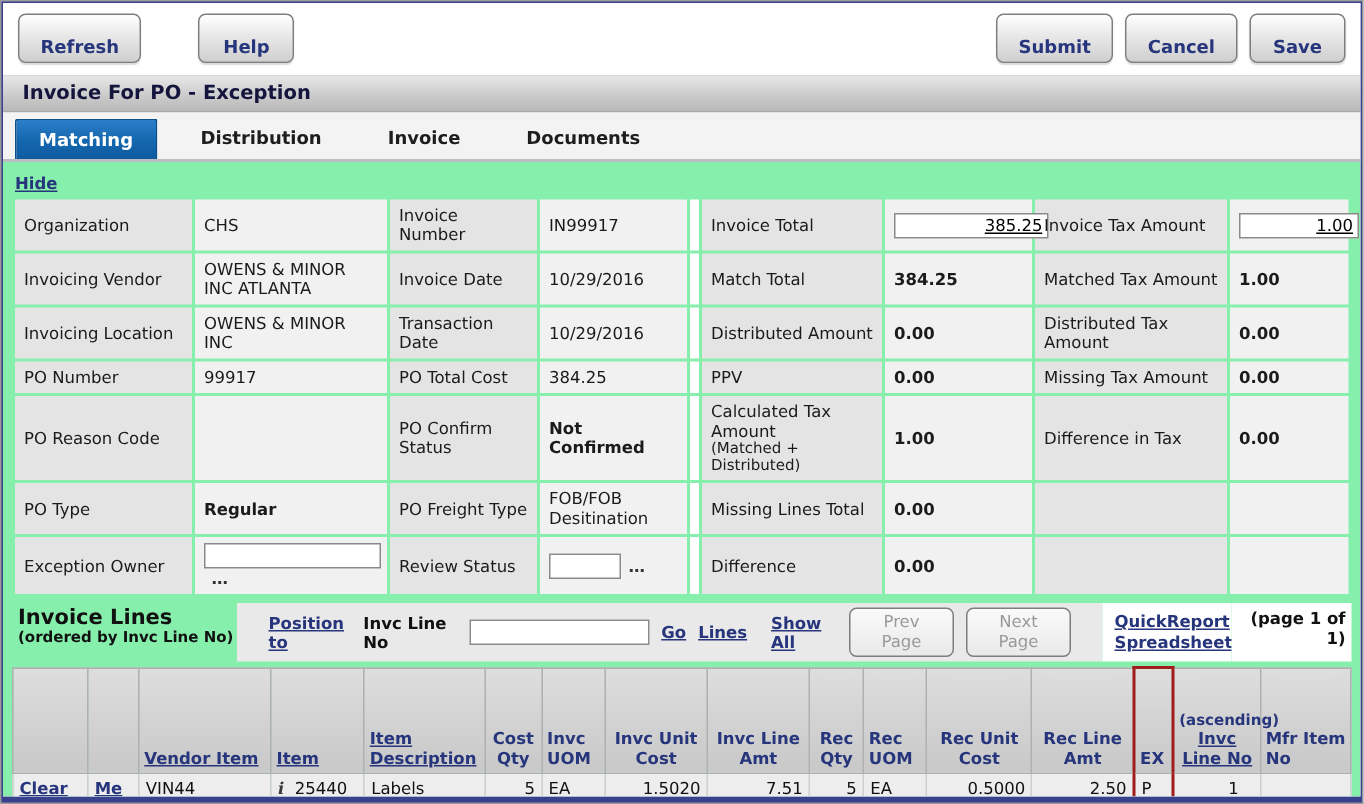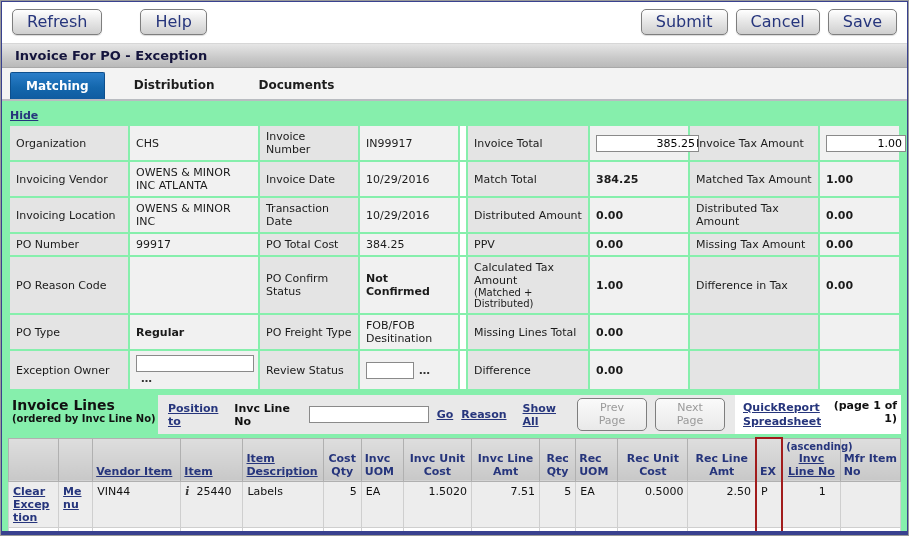--- a/index.html
+++ b/index.html
@@ -8,21 +8,21 @@
     width:909px; height:536px; overflow:hidden;
     border:2px solid #39418f; border-bottom-width:5px;
     outline:1px solid #9a9a9a; outline-offset:-1px;
     display:flex; flex-direction:column; background:#fff;
   }
   
   .toolbar { display:flex; justify-content:space-between; align-items:center; padding:7px 10px 8px 10px; background:#fff; }
   .toolbar-left { display:flex; gap:38px; }
   .toolbar-right { display:flex; gap:8px; }
   .btn {
-    min-width:64px; padding:2px 14px 3px; font-size:16px; font-weight:normal; color:#26357c;
+    min-width:64px; padding:14px 14px 3px; font-size:12px; font-weight:bold; color:#26357c;
     font-family:"DejaVu Sans","Liberation Sans",sans-serif;
     border:1px solid #7e7e7e; border-radius:5px;
     background:linear-gradient(#ffffff,#e8e8e8 45%,#cfcfcf);
     box-shadow:0 1px 1px rgba(0,0,0,.15); cursor:pointer;
   }
   .btn.disabled { color:#9a9a9a; font-weight:normal; background:linear-gradient(#fafafa,#e9e9e9); box-shadow:none; cursor:default; }
   
   .title-bar {
     height:25px; line-height:24px; padding-left:13px;
     background:linear-gradient(#e6e6e6,#c9c9c9 60%,#b9b9b9);
@@ -41,48 +41,48 @@
   a, .linklike { color:#26357c; font-weight:bold; text-decoration:underline; cursor:pointer; }
   .hide-link { display:inline-block; font-size:11px; margin:1px 0 2px 2px; }
   
   table.form-table { border-collapse:separate; border-spacing:2px; width:100%; table-layout:fixed; }
   .form-table td { font-size:11px; padding:4px 6px; vertical-align:middle; color:#1b1b1b; }
   .form-table td.flabel { background:#e4e4e4; }
   .form-table td.fvalue { background:#f1f1f1;margin-top:44px; }
   .form-table td.spacer { background:#fff; padding:0; }
   .form-table td.bold { font-weight:bold; }
   .fsub { font-size:10px; font-weight:normal; }
-  .form-input { border:1px solid #8a8a8a; background:#fff; height:17px; font-size:11px; padding:1px 3px; font-family:"DejaVu Sans","Liberation Sans",sans-serif; }
+  .form-input { border:1px solid #8a8a8a; background:#fff; height:17px; font-size:11px; padding:1px 3px; font-family:"DejaVu Sans","Liberation Sans",sans-serif;text-decoration:underline; }
   .form-input.num { text-align:right; }
   .form-input.w-lg { width:103px; }
   .form-input.w-md { width:80px; }
   .form-input.w-owner { width:118px; }
   .form-input.w-sm { width:48px; }
   .dots { font-weight:bold; color:#333; margin-left:5px; cursor:pointer; letter-spacing:1px; font-size:11px; }
   
   .lines-header { display:flex; align-items:stretch; margin-top:4px; }
   .lines-title-wrap { width:150px; padding:2px 0 0 4px; }
   .lines-title { font-size:14px; font-weight:bold; color:#111; }
   .lines-subtitle { font-size:10px; font-weight:bold; color:#111; }
-  .lines-controls { flex:1; background:#e9e9e9; display:flex; align-items:center; gap:8px; padding:3px 10px; font-size:11px; }
+  .lines-controls { flex:1; background:#e9e9e9; display:flex; align-items:center; gap:8px; padding:3px 21px; font-size:11px; }
   .lines-controls .fieldlabel { font-weight:bold; color:#111; }
   .pos-input { width:120px; }
   .gap { flex:1; }
   .pager-btn { min-width:70px; font-size:11px; padding:2px 8px 3px; }
   .lines-reports { width:86px; display:flex; flex-direction:column; justify-content:center; gap:1px; padding-left:8px; font-size:11px; background:#fff; }
   .page-indicator { width:80px; font-size:11px; font-weight:bold; color:#111; text-align:right; padding:4px 4px 0 0; background:#fff; }
   
   table.lines-table { border-collapse:collapse; width:100%; table-layout:fixed; margin-top:3px; border:1px solid #b0b0b0; }
   .lines-table th {
     background:linear-gradient(#dedede,#c8c8c8); color:#26357c; font-size:11px; font-weight:bold;
     padding:2px 3px 3px; border:1px solid #b0b0b0; vertical-align:bottom; text-align:center; height:30px;
   }
   .lines-table th .hlabel.sortable { text-decoration:underline; cursor:pointer; }
   .lines-table th.txt { text-align:left; }
-  .sort-note { font-size:10px; font-weight:bold; color:#26357c; }
+  .sort-note { font-size:10px; font-weight:bold; color:#26357c;margin-top:27px; }
   .lines-table td { font-size:11px; color:#111; padding:3px 4px; border:1px solid #cfcfcf; vertical-align:top; word-wrap:break-word; }
   .lines-table tr.odd td { background:#ededed; }
   .lines-table tr.even td { background:#ffffff; }
   .lines-table td.num { text-align:right; }
   .lines-table td.lineno { text-align:right; padding-right:14px; }
   .lines-table .ex-col { border-left:2px solid #a11c1c !important; border-right:2px solid #a11c1c !important; }
   .lines-table th.ex-col { border-top:2px solid #a11c1c !important; }
   .info-icon { font-family:"DejaVu Serif","Liberation Serif",serif; font-style:italic; font-weight:bold; color:#3a3a3a; margin-right:7px; }
   .action-link { font-size:11px; }
 </style>
@@ -101,20 +101,21 @@
       <button class="btn">Cancel</button>
       <button class="btn">Save</button>
     </div>
   </div>
 
   <div class="title-bar">Invoice For PO - Exception</div>
 
   <div class="tab-bar">
       <div class="tab active">Matching</div>
       <div class="tab">Distribution</div>
+      <div class="tab">Invoice</div>
       <div class="tab">Documents</div>
     </div>
 
   <div class="main-panel">
 
     <a class="hide-link">Hide</a>
 
     <table class="form-table">
       <colgroup>
         <col style="width:118px">
@@ -211,21 +212,21 @@
     <div class="lines-header">
       <div class="lines-title-wrap">
         <div class="lines-title">Invoice Lines</div>
         <div class="lines-subtitle">(ordered by Invc Line No)</div>
       </div>
       <div class="lines-controls">
         <a>Position to</a>
         <span class="fieldlabel">Invc Line No</span>
         <input class="form-input pos-input" value="" style="">
         <a>Go</a>
-        <a>Reason</a>
+        <a>Lines</a>
         <span class="gap"></span>
         <a>Show All</a>
         <button class="btn pager-btn disabled">Prev Page</button>
         <button class="btn pager-btn disabled">Next Page</button>
       </div>
       <div class="lines-reports">
         <a>QuickReport</a>
         <a>Spreadsheet</a>
       </div>
       <div class="page-indicator">(page 1 of 1)</div>

